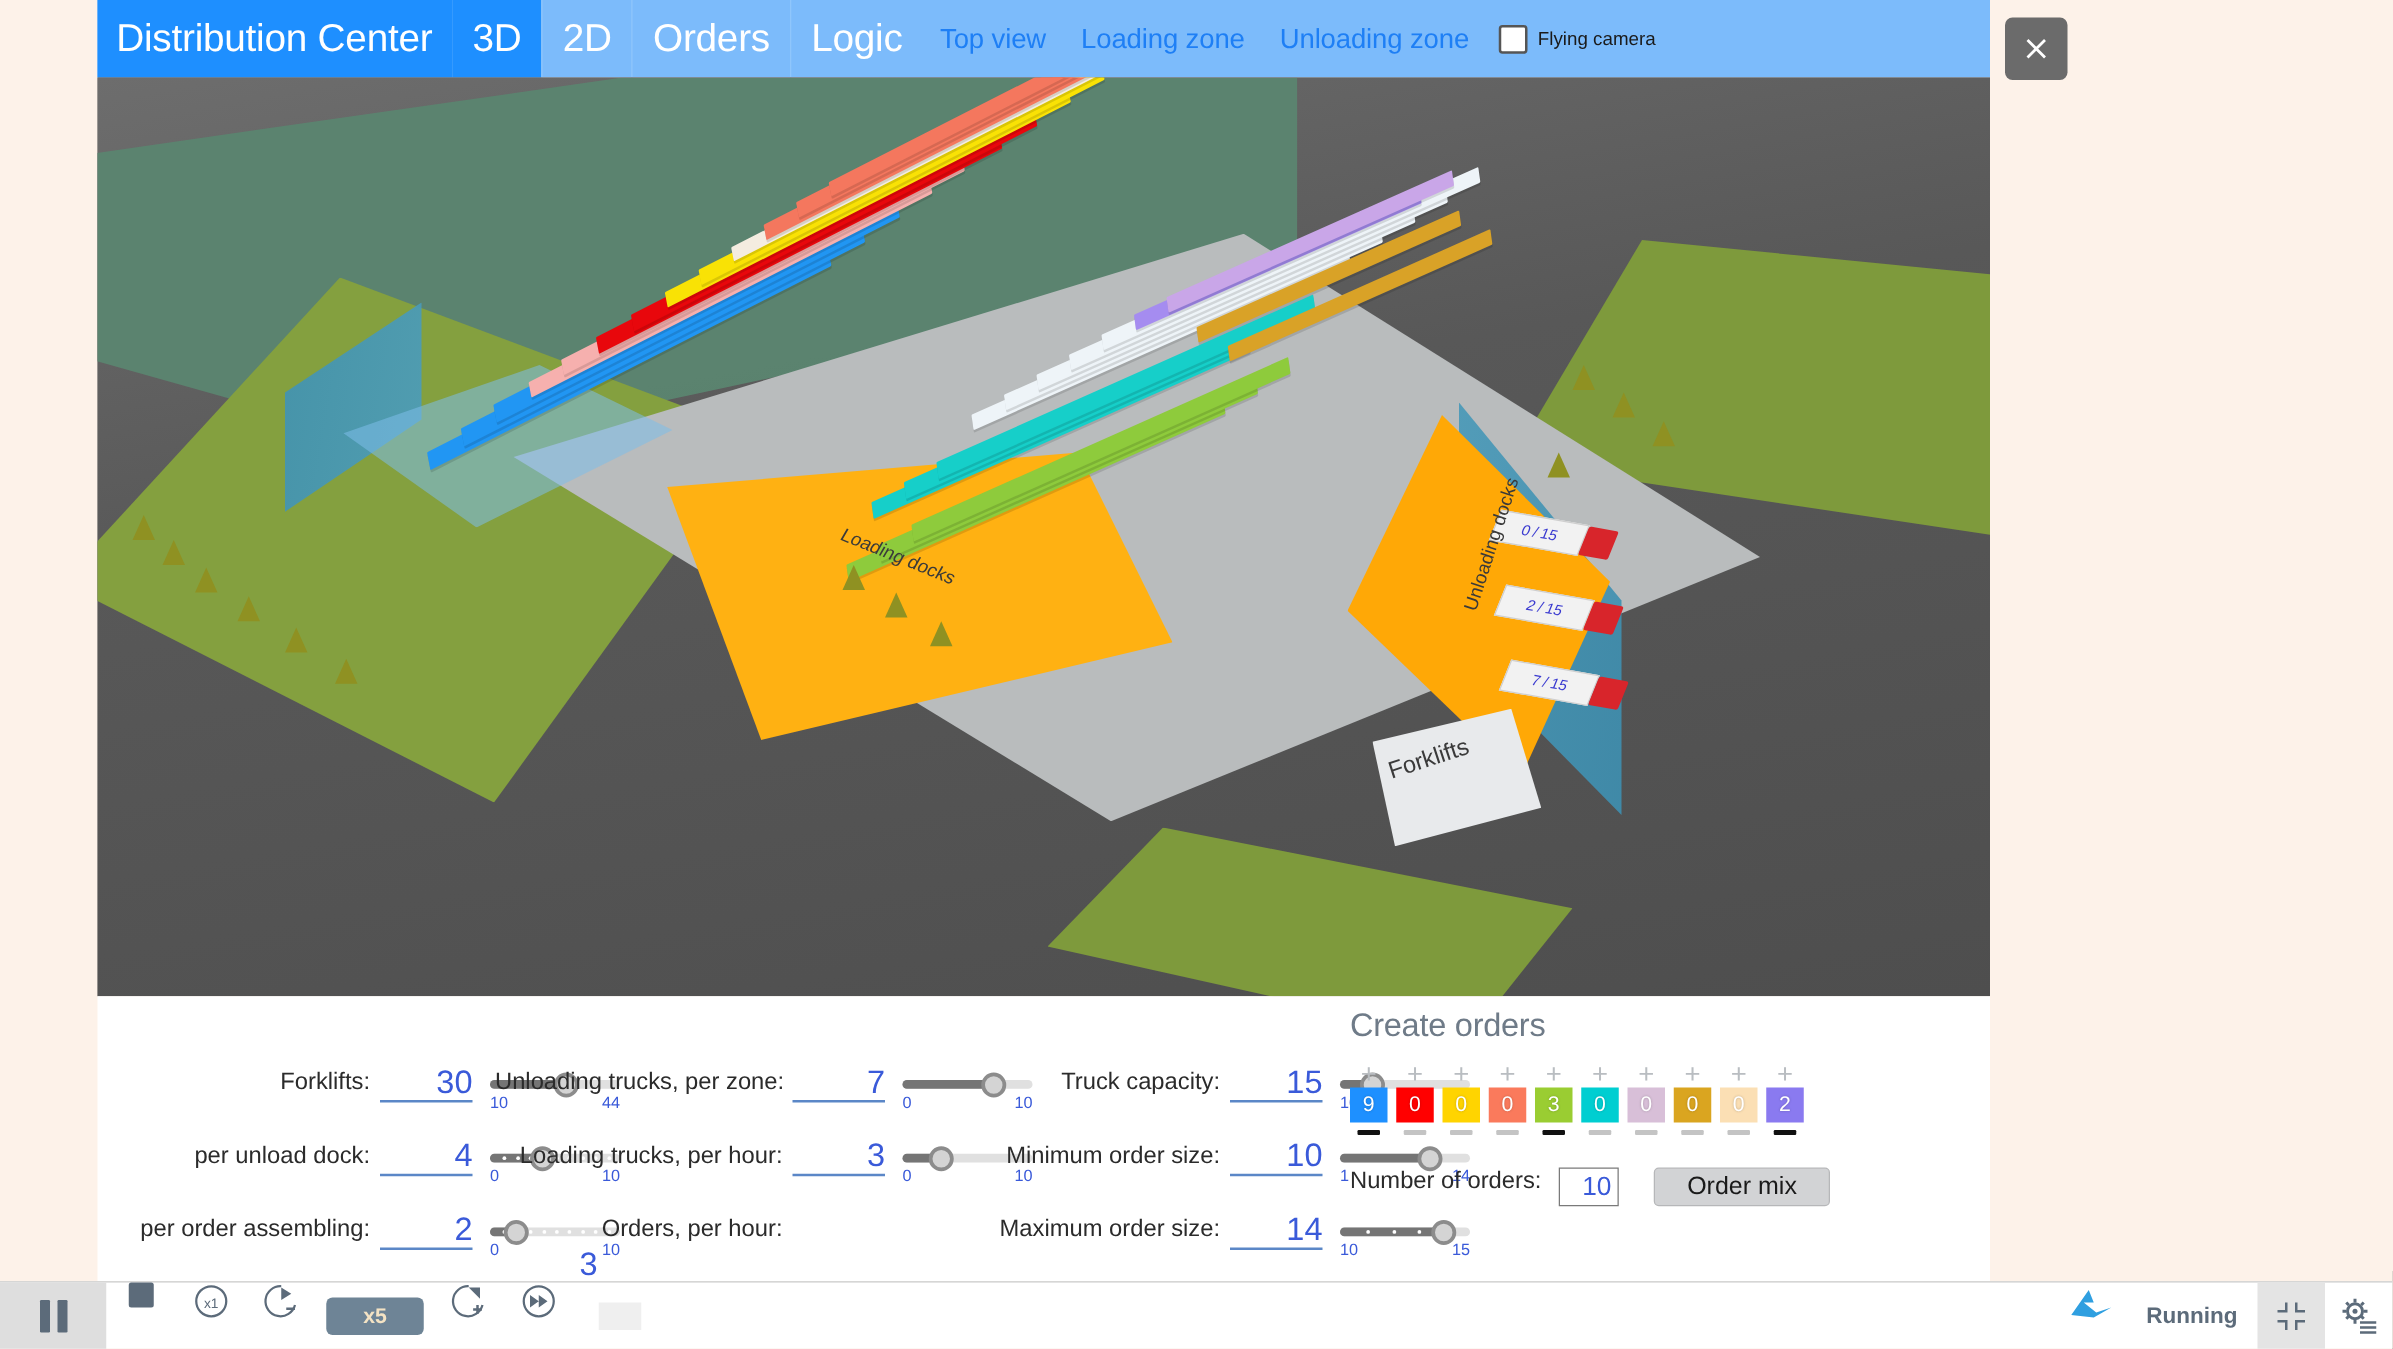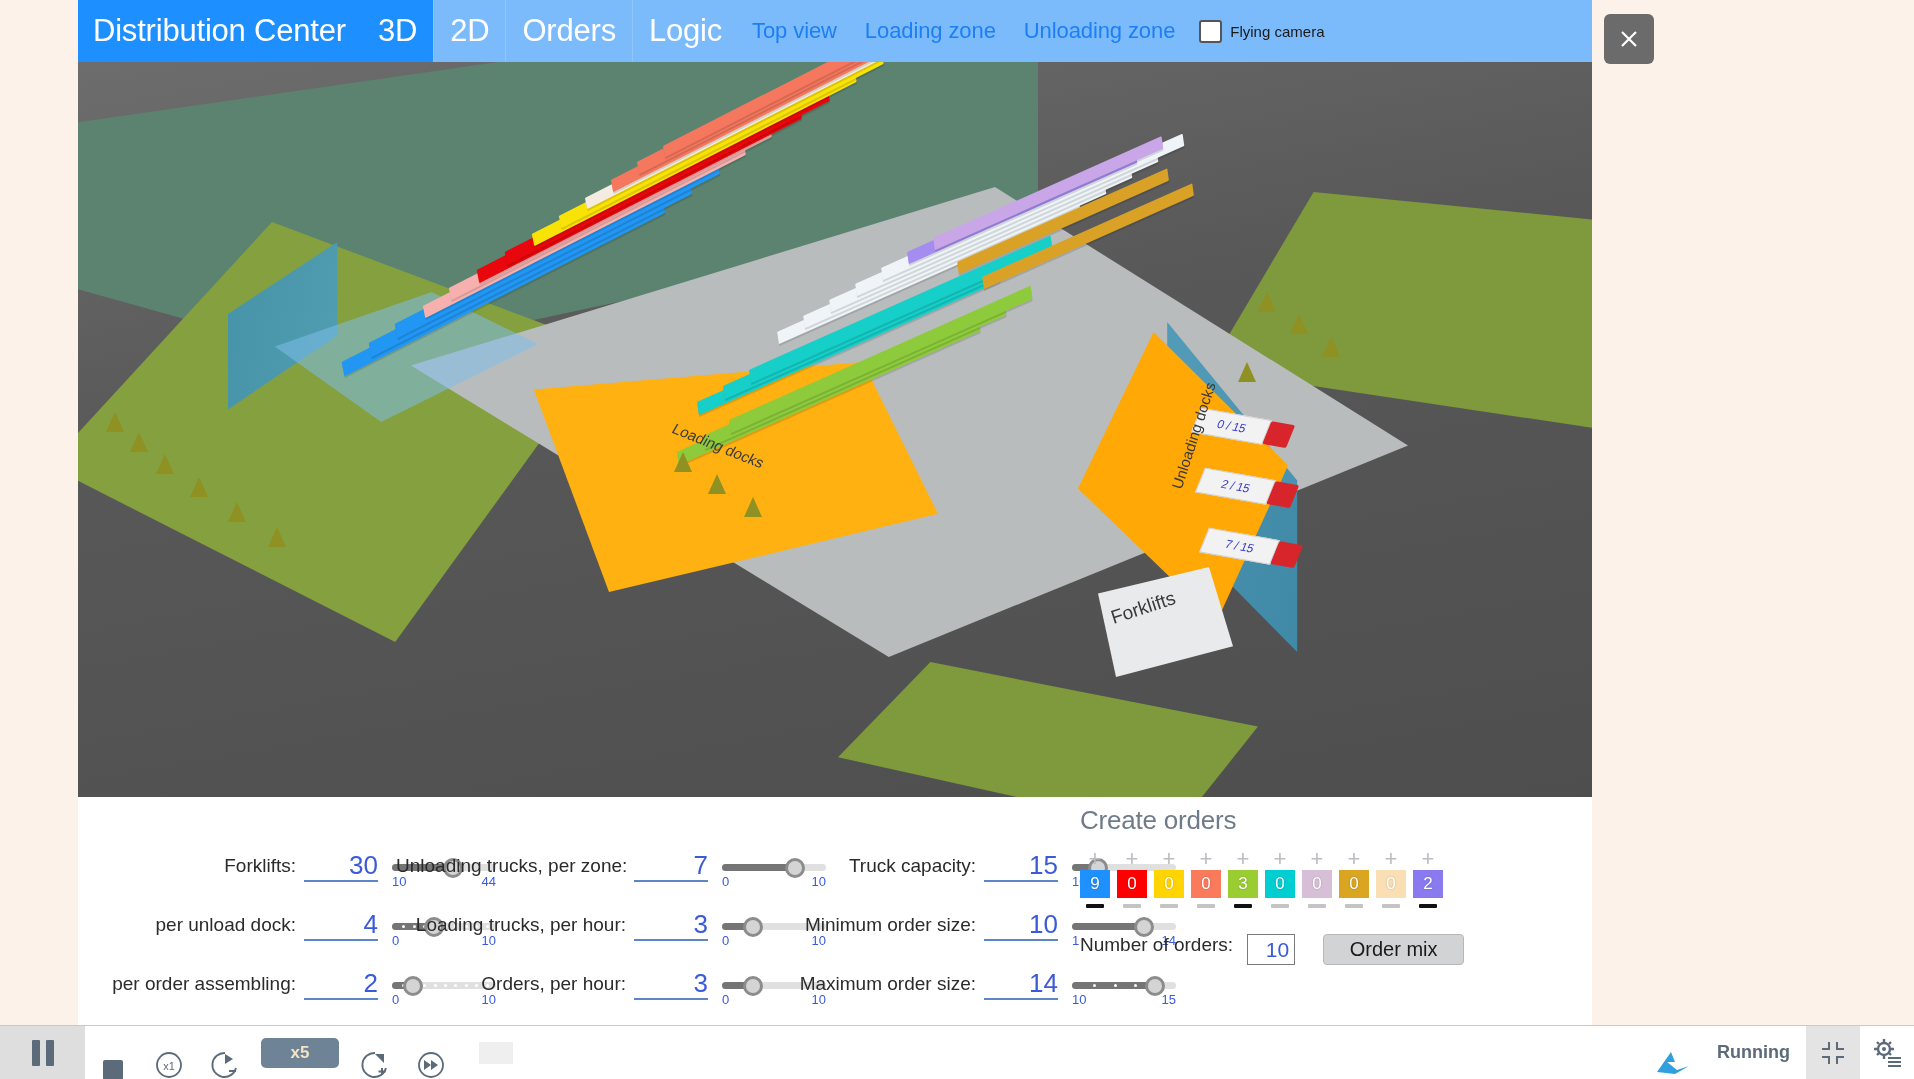--- a/index.html
+++ b/index.html
@@ -216,21 +216,21 @@
     position: absolute; left: 0; top: 1025px; width: 1914px; height: 54px;
     background: #ffffff; border-top: 1px solid #c9c9c9;
     display: flex; align-items: center;
   }
   .tb-pause {
     width: 85px; height: 54px; background: #dedede;
     display: flex; align-items: center; justify-content: center; gap: 6px;
   }
   .tb-pause i { width: 8px; height: 26px; background: #5c6b7a; border-radius: 1px; }
   .tb-icon {
-    width: 56px; height: 54px; display: flex; align-items: flex-end;
+    width: 56px; height: 54px; display: flex; align-items: flex-start;
     justify-content: center; color: #a16207;
   }
   .tb-stop { width: 20px; height: 20px; background: #5c6b7a; border-radius: 2px; }
   .tb-speed-active {
     width: 78px; height: 30px; background: #6e8496; border-radius: 5px;
     color: #f4e3c4; font-size: 17px; font-weight: bold;
     display: flex; align-items: center; justify-content: center;
     margin: 0 8px;
   }
   .tb-blank { width: 34px; height: 22px; background: #efefef; margin-left: 20px; }
@@ -438,21 +438,21 @@
               <div class="s-fill" style="width:30%"></div>
               <div class="s-ticks"></div>
               <div class="s-thumb" style="left:30%"></div>
             </div>
             <div class="s-minmax">
               <span>0</span>
               <span>10</span>
             </div>
           </div>
         </div>
-        <div class="srow" style="left: 318px; top: 173px;">
+        <div class="srow" style="left: 318px; top: 173px; flex-direction: column;">
           <div class="s-label" style="width:230px">Orders, per hour:</div>
           <div class="s-value">3</div>
           <div class="s-slider">
             <div class="s-track">
               <div class="s-fill" style="width:30%"></div>
               <div class="s-ticks"></div>
               <div class="s-thumb" style="left:30%"></div>
             </div>
             <div class="s-minmax">
               <span>0</span>

